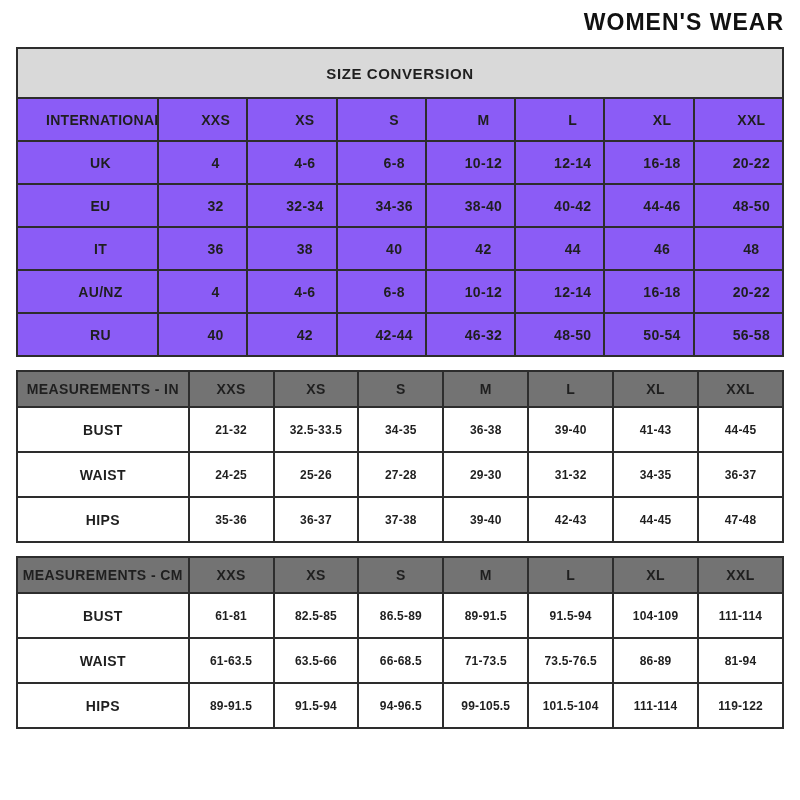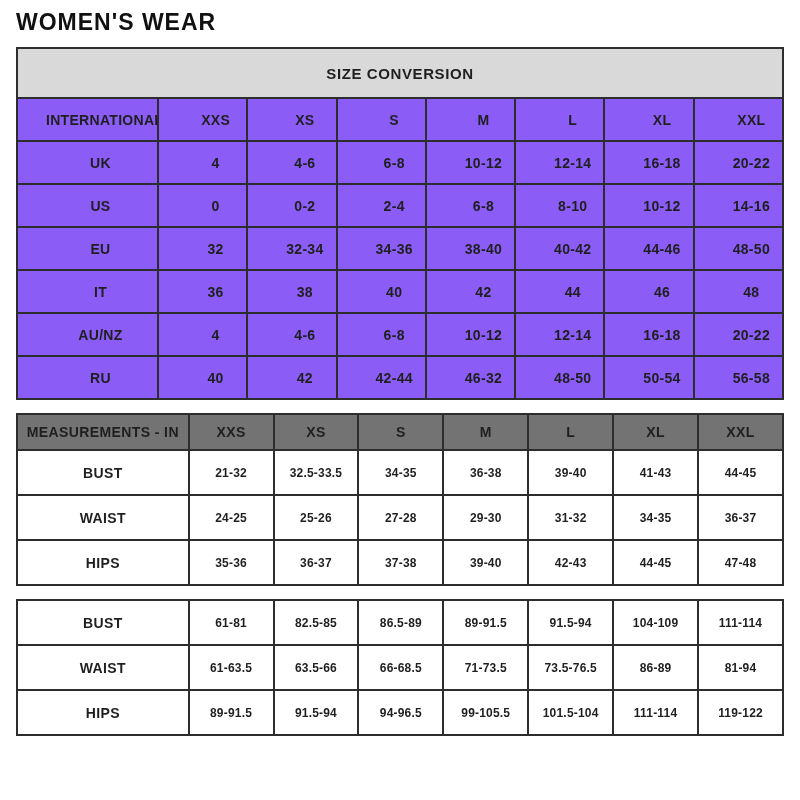--- a/index.html
+++ b/index.html
@@ -10,21 +10,21 @@
     height: 800px;
     background: #ffffff;
     font-family: "Liberation Sans", sans-serif;
     color: #1f1f1f;
   }
   .page {
     width: 800px;
     padding: 0 16px;
   }
   h1.title {
-    text-align: left;
+    text-align: right;
     font-size: 23px;
     font-weight: 700;
     letter-spacing: 1px;
     margin: 0;
     padding: 9px 0 11px 0;
     color: #111111;
   }
   table {
     width: 768px;
     border-collapse: collapse;
@@ -99,30 +99,20 @@
         </tr>
         <tr class="data-row">
           <td class="row-label">UK</td>
           <td class="value">4</td>
           <td class="value">4-6</td>
           <td class="value">6-8</td>
           <td class="value">10-12</td>
           <td class="value">12-14</td>
           <td class="value">16-18</td>
           <td class="value">20-22</td>
-        </tr>
-        <tr class="data-row">
-          <td class="row-label">US</td>
-          <td class="value">0</td>
-          <td class="value">0-2</td>
-          <td class="value">2-4</td>
-          <td class="value">6-8</td>
-          <td class="value">8-10</td>
-          <td class="value">10-12</td>
-          <td class="value">14-16</td>
         </tr>
         <tr class="data-row">
           <td class="row-label">EU</td>
           <td class="value">32</td>
           <td class="value">32-34</td>
           <td class="value">34-36</td>
           <td class="value">38-40</td>
           <td class="value">40-42</td>
           <td class="value">44-46</td>
           <td class="value">48-50</td>
@@ -220,20 +210,30 @@
       <col style="width:22.4%">
       <col style="width:11.086%">
         <col style="width:11.086%">
         <col style="width:11.086%">
       <col style="width:11.086%">
         <col style="width:11.086%">
         <col style="width:11.086%">
       <col style="width:11.086%">
     </colgroup>
     <tbody>
+        <tr class="hdr-row">
+          <th>MEASUREMENTS - CM</th>
+          <th>XXS</th>
+          <th>XS</th>
+          <th>S</th>
+          <th>M</th>
+          <th>L</th>
+          <th>XL</th>
+          <th>XXL</th>
+        </tr>
         <tr class="data-row">
           <td class="row-label">BUST</td>
           <td class="value">61-81</td>
           <td class="value">82.5-85</td>
           <td class="value">86.5-89</td>
           <td class="value">89-91.5</td>
           <td class="value">91.5-94</td>
           <td class="value">104-109</td>
           <td class="value">111-114</td>
         </tr>

